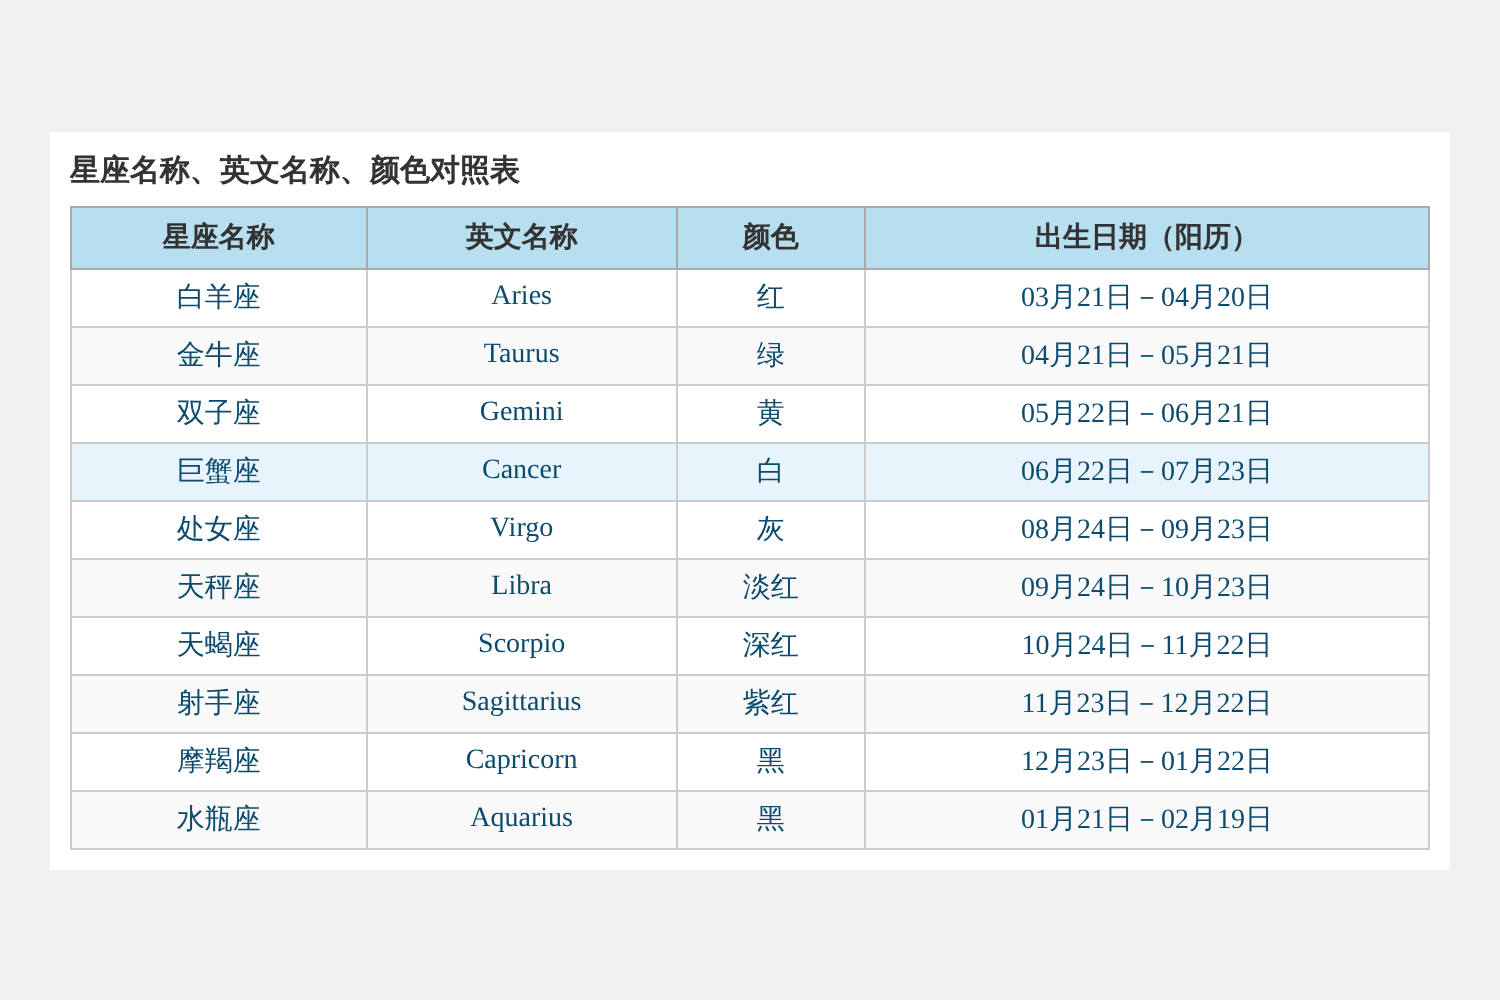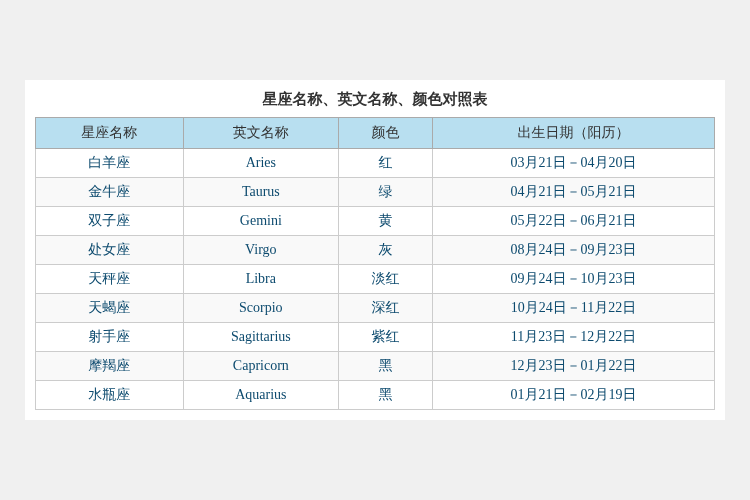--- a/index.html
+++ b/index.html
@@ -19,41 +19,41 @@
       font-size: 14px;
     }
 
     .container {
       background: #fff;
       width: 700px;
       padding: 10px 10px 10px 10px;
     }
 
     .title {
-      text-align: center;
+      text-align: left;
       font-size: 15px;
       color: #333;
       margin-bottom: 8px;
       font-weight: bold;
     }
 
     table {
       width: 100%;
       border-collapse: collapse;
     }
 
     thead tr {
       background-color: #b8dff0;
     }
 
     thead th {
       border: 1px solid #aaaaaa;
       padding: 6px 10px;
       text-align: center;
-      font-weight: normal;
+      font-weight: bold;
       color: #333;
     }
 
     tbody tr {
       background-color: #ffffff;
     }
 
     tbody tr:nth-child(even) {
       background-color: #f9f9f9;
     }
@@ -95,20 +95,26 @@
           <td>Taurus</td>
           <td>绿</td>
           <td>04月21日－05月21日</td>
         </tr>
         <tr>
           <td>双子座</td>
           <td>Gemini</td>
           <td>黄</td>
           <td>05月22日－06月21日</td>
         </tr>
+        <tr class="highlight-row">
+          <td>巨蟹座</td>
+          <td>Cancer</td>
+          <td>白</td>
+          <td>06月22日－07月23日</td>
+        </tr>
         <tr>
           <td>处女座</td>
           <td>Virgo</td>
           <td>灰</td>
           <td>08月24日－09月23日</td>
         </tr>
         <tr>
           <td>天秤座</td>
           <td>Libra</td>
           <td>淡红</td>

